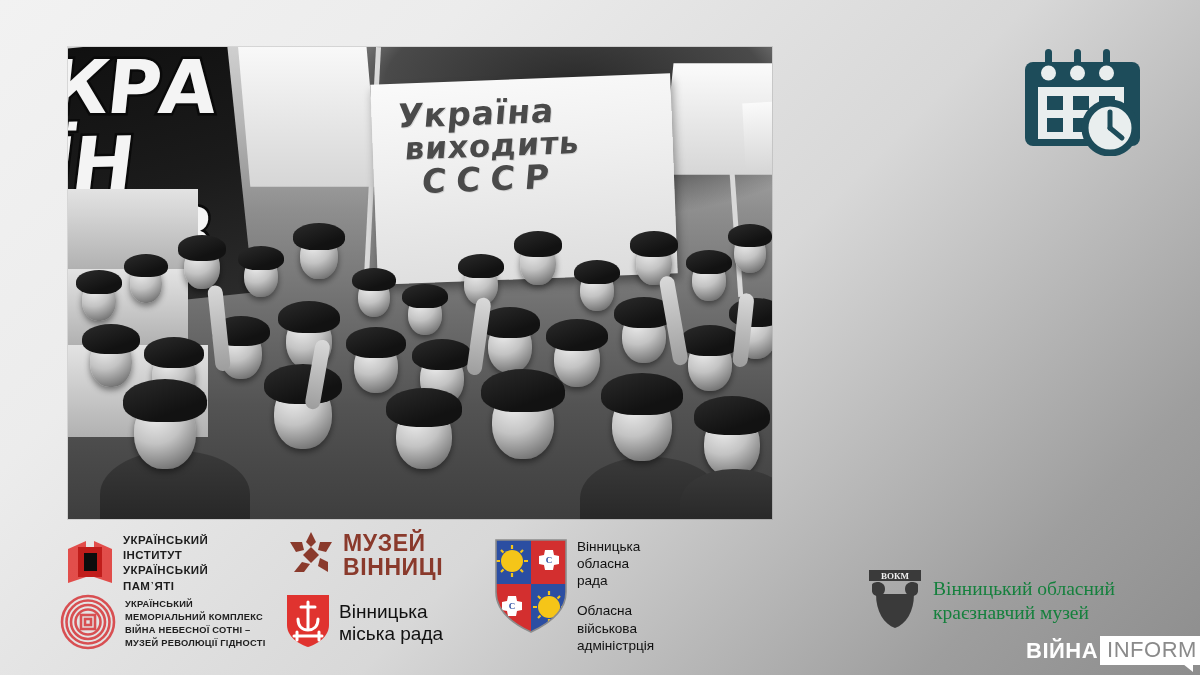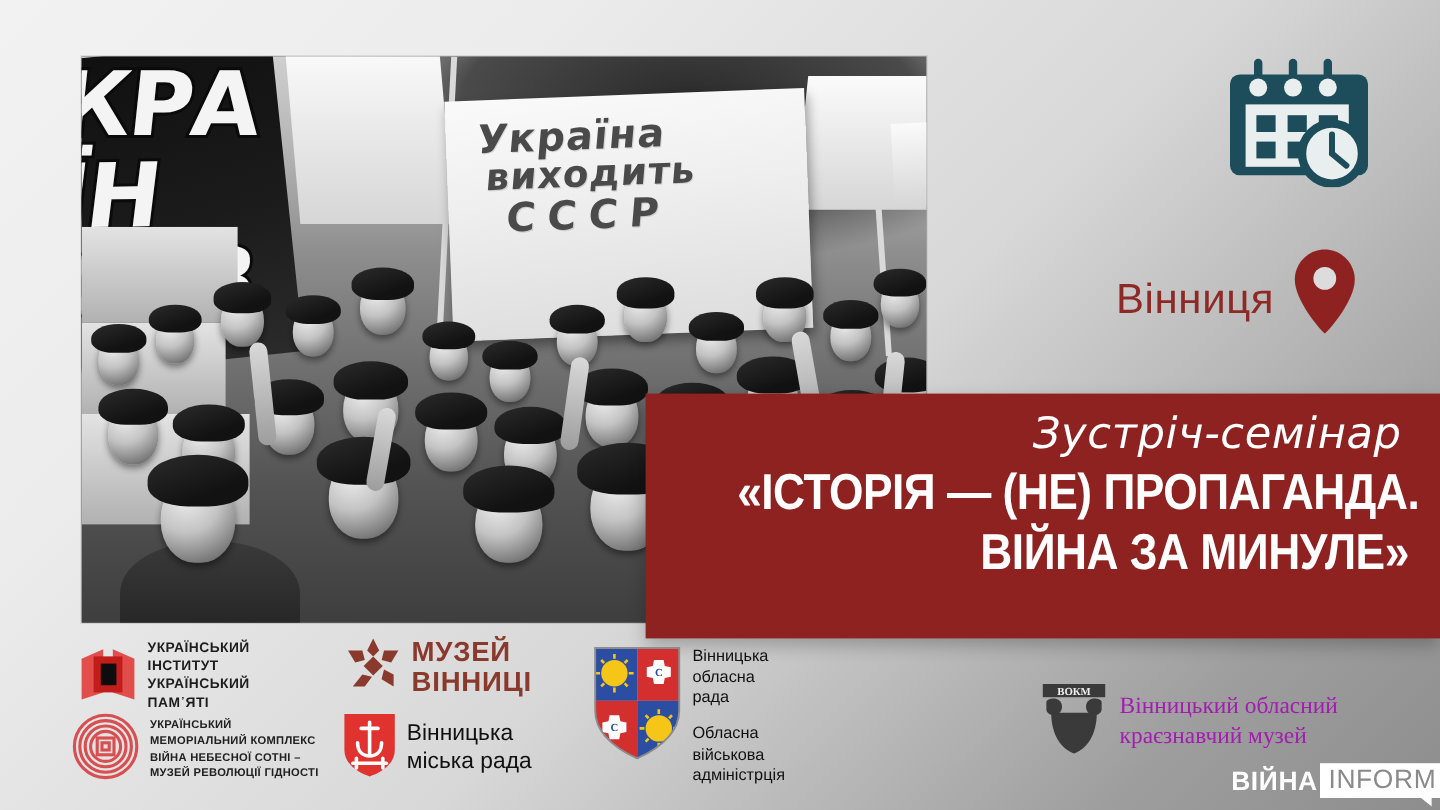--- a/index.html
+++ b/index.html
@@ -126,21 +126,21 @@
   .muz .lg-txt { font-size:23px; font-weight:700; color:#8a3a2c; line-height:1.06; letter-spacing:.6px; }
   .vmr { left:286px; top:70px; }
   .vmr .lg-txt { font-size:19px; font-weight:400; color:#111; line-height:1.18; }
 
   .obl { left:494px; top:14px; align-items:flex-start; }
   .obl .lg-txt { font-size:13.6px; color:#111; line-height:1.26; }
   .obl .gap { height:13px; }
 
   .vano { left:720px; top:48px; }
   .vokm { left:866px; top:44px; }
-  .vokm .lg-txt { font-family:"Liberation Serif",serif; font-size:19.5px; color:#a21caf; line-height:1.24; }
+  .vokm .lg-txt { font-family:"Liberation Serif",serif; font-size:19.5px; color:#15803d; line-height:1.24; }
 
   .army { position:absolute; left:1026px; top:636px; display:flex; align-items:center; }
   .army .a1 { font-size:22px; font-weight:700; color:#fff; letter-spacing:.5px; }
   .army .a2 {
     position:relative; background:#fff; color:#8a8a8a; font-size:22px;
     font-weight:400; letter-spacing:.5px; padding:1px 7px 2px 7px; margin-left:2px;
   }
   .army .a2::after {
     content:""; position:absolute; right:11px; bottom:-7px;
     border-left:10px solid transparent; border-top:8px solid #fff;
@@ -241,35 +241,21 @@
         <rect x="51" y="74" width="16" height="14"></rect>
       </g>
       <circle cx="88" cy="84" r="25" fill="#e9eeee" stroke="#1d4c5a" stroke-width="7"></circle>
       <g stroke="#1d4c5a" stroke-width="5" stroke-linecap="round">
         <line x1="88" y1="84" x2="88" y2="68"></line>
         <line x1="88" y1="84" x2="100" y2="94"></line>
       </g>
     </svg>
   </div>
 
-  <div class="loc-row">
-    <span class="loc-city">Вінниця</span>
-    <span class="pin">
-      <svg width="56" height="74" viewBox="0 0 56 74">
-        <path d="M28 2C14.2 2 3 13.2 3 27c0 17.5 21 42 25 45 4-3 25-27.5 25-45C53 13.2 41.8 2 28 2z" fill="#8e2220"></path>
-        <circle cx="28" cy="26" r="9.5" fill="#dcdcdc"></circle>
-      </svg>
-    </span>
-  </div>
-
-  <div class="red-band">
-    <div class="kicker">Зустріч-семінар</div>
-    <div class="headline">«ІСТОРІЯ — (НЕ) ПРОПАГАНДА.</div>
-    <div class="headline">ВІЙНА ЗА МИНУЛЕ»</div>
-  </div>
+
 
   <div class="logos">
 
     <div class="lg uinp">
       <span>
         <svg width="48" height="48" viewBox="0 0 48 48">
           <path d="M2 12 L20 4 L20 40 L2 46 Z" fill="#e0332f" opacity=".85"></path>
           <path d="M28 4 L46 12 L46 46 L28 40 Z" fill="#e0332f" opacity=".85"></path>
           <rect x="12" y="10" width="24" height="30" fill="#c01d1b"></rect>
           <rect x="18" y="16" width="13" height="18" fill="#0d0d0d"></rect>

